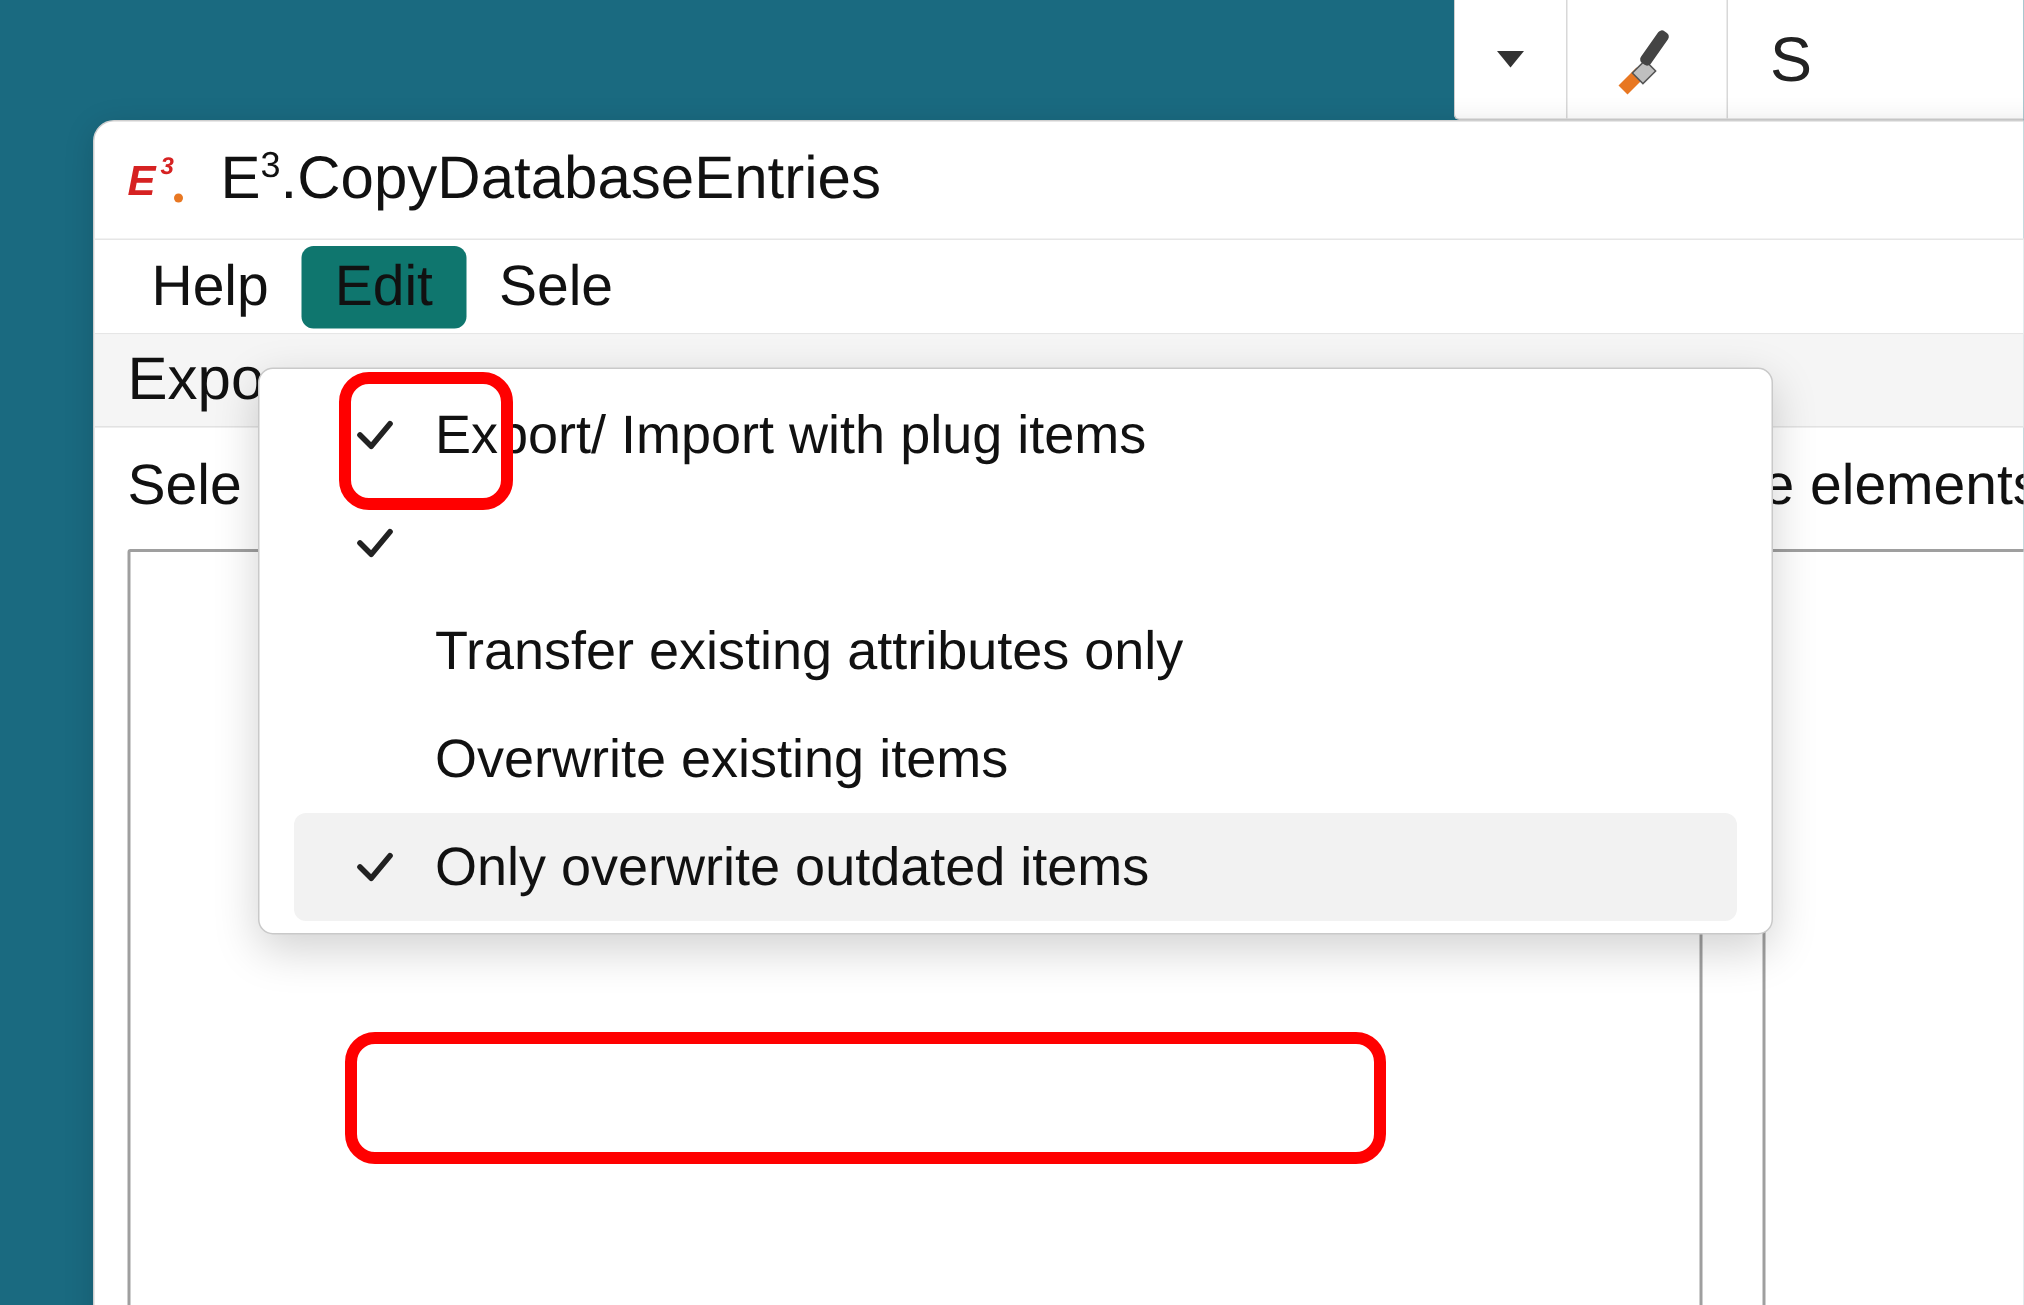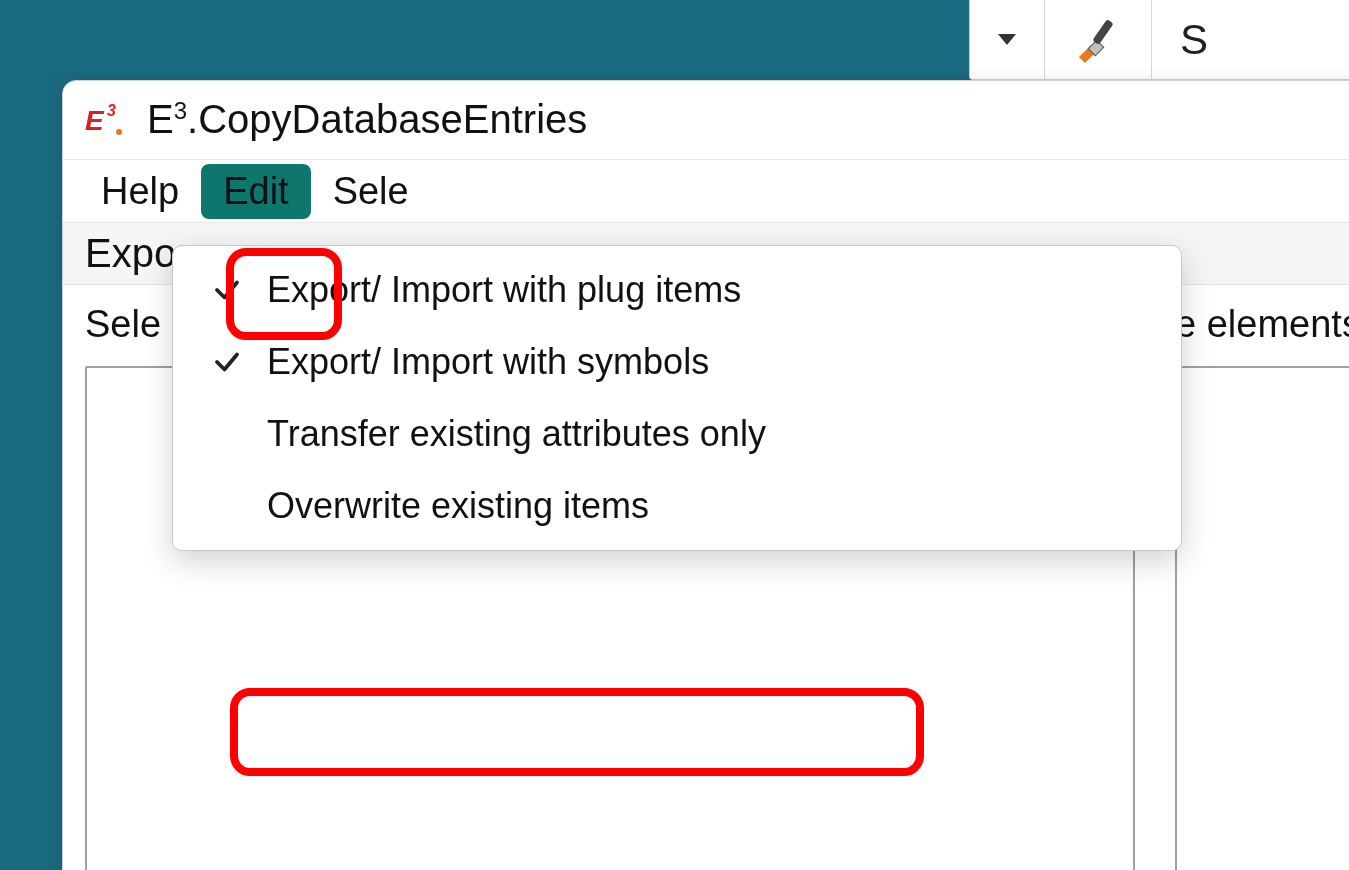--- a/index.html
+++ b/index.html
@@ -101,21 +101,21 @@
   
   .dropdown {
     position:absolute;
     left: 172px;
     top: 245px;
     width: 1010px;
     background:#ffffff;
     border:1px solid #c9c9c9;
     border-radius: 10px;
     box-shadow: 0 10px 30px rgba(0,0,0,0.18);
-    padding: 8px 0;
+    padding: 8px 23px;
     z-index: 50;
   }
   .dd-item {
     display:flex;
     align-items:center;
     height: 72px;
     padding: 0 14px;
     border-radius: 8px;
     font-size: 36px;
     color:#111;
@@ -220,26 +220,33 @@
         </svg>
       </span>
       <span class="dd-label">Export/ Import with plug items</span>
     </div>
     <div class="dd-item">
       <span class="dd-check">
         <svg viewBox="0 0 24 24">
           <path d="M4 12 L10 18 L20 6" fill="none" stroke="#222" stroke-width="3" stroke-linecap="round" stroke-linejoin="round"></path>
         </svg>
       </span>
-      <span class="dd-label">Export/ Import with symbols</span>
     </div>
     <div class="dd-item">
       <span class="dd-check"></span>
       <span class="dd-label">Transfer existing attributes only</span>
     </div>
     <div class="dd-item">
       <span class="dd-check"></span>
       <span class="dd-label">Overwrite existing items</span>
     </div>
+    <div class="dd-item hover">
+      <span class="dd-check">
+        <svg viewBox="0 0 24 24">
+          <path d="M4 12 L10 18 L20 6" fill="none" stroke="#222" stroke-width="3" stroke-linecap="round" stroke-linejoin="round"></path>
+        </svg>
+      </span>
+      <span class="dd-label">Only overwrite outdated items</span>
+    </div>
   </div>
 
 <div class="ring ring-edit"></div>
 <div class="ring ring-last"></div>
 
 </body></html>

